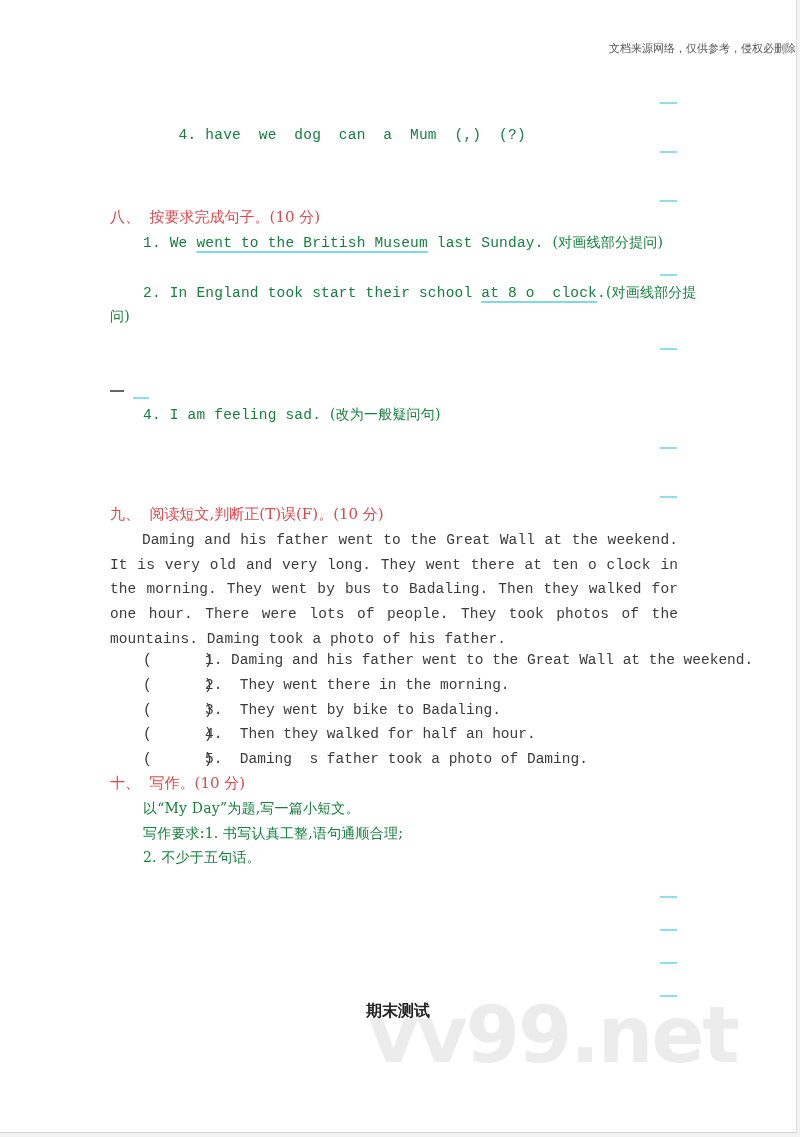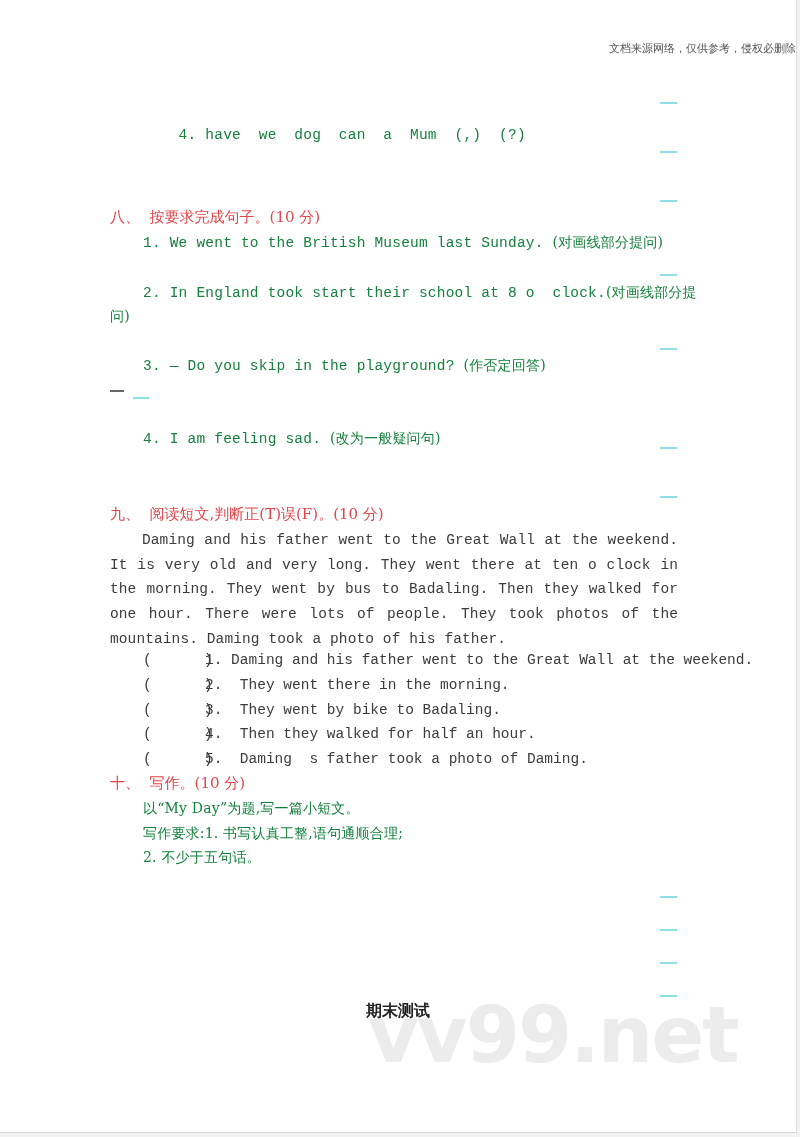--- a/index.html
+++ b/index.html
@@ -20,21 +20,21 @@
   .line {
     position: absolute; font-size: 14.5px; white-space: pre; color: #15803d;
     letter-spacing: 0.2px;
     text-align: center;
   }
   .zh { font-family: "DejaVu Serif", serif; font-size: 14px; }
   .heading {
     position: absolute; font-family: "DejaVu Serif", serif; font-size: 15px;
     color: #e0464b; white-space: pre;
   }
-  .ul { text-decoration-color: #7fd9e6; text-underline-offset: 4px; text-decoration-thickness: 1.5px; }
+  .ul { text-decoration: underline; text-decoration-color: #7fd9e6; text-underline-offset: 4px; text-decoration-thickness: 1.5px; }
   .dash { position: absolute; width: 17px; height: 2px; background: #8fdfe8; }
   .gray-dash { position: absolute; width: 14px; height: 2px; background: #666; }
   .passage {
     position: absolute; left: 110px; top: 528px; width: 568px;
     font-size: 14.5px; line-height: 24.7px; text-align: justify; color: #3b3b3b;
     text-indent: 32px; letter-spacing: 0.1px;
   }
   .tf-item { position: absolute; left: 143px; font-size: 14.5px; white-space: pre; color: #3b3b3b; }
   .tf-paren { display: inline-block; width: 62px; }
   .footer-title {
@@ -65,25 +65,24 @@
 
   <div class="heading" style="left:110px; top:208px;">八、  按要求完成句子。(10 分)</div>
 
   <div class="line" style="left:143px; top:234px;"><span>1.</span> <span>We </span><span class="ul">went to the British Museum</span><span> last Sunday. </span><span class="zh">(对画线部分提问)</span></div>
   <div class="dash" style="left:660px; top:274px;"></div>
 
   <div class="line" style="left:143px; top:284px;"><span>2.</span> <span>In England took start their school </span><span class="ul">at 8 o  clock</span><span>.</span><span class="zh">(对画线部分提</span></div>
   <div class="line zh" style="left:110px; top:308px;">问)</div>
   <div class="dash" style="left:660px; top:348px;"></div>
 
-  <div class="line" style="left:143px; top:357px;"><span>3.</span> <span>— Do you skip in the playground? </span><span class="zh">(作否定回答)</span></div>
   <div class="gray-dash" style="left:110px; top:390px;"></div>
   <div class="dash" style="left:133px; top:397px; width:16px;"></div>
 
-  <div class="line" style="left:143px; top:406px;margin-top:24px;"><span>4.</span> <span>I am feeling sad. </span><span class="zh">(改为一般疑问句)</span></div>
+  <div class="line" style="left:143px; top:406px;"><span>4.</span> <span>I am feeling sad. </span><span class="zh">(改为一般疑问句)</span></div>
   <div class="dash" style="left:660px; top:447px;"></div>
 
   <div class="dash" style="left:660px; top:496px;"></div>
 
   <div class="heading" style="left:110px; top:505px;">九、  阅读短文,判断正(T)误(F)。(10 分)</div>
   <div class="passage">Daming and his father went to the Great Wall at the weekend. It is very old and very long. They went there at ten o  clock in the morning. They went by bus to Badaling. Then they walked for one hour. There were lots of people. They took photos of the mountains. Daming took a photo of his father.</div>
 
   <div class="tf-item" style="top:652px;"><span class="tf-paren">(      )</span><span>1.</span> <span>Daming and his father went to the Great Wall at the weekend.</span></div>
   <div class="tf-item" style="top:677px;"><span class="tf-paren">(      )</span><span>2.</span>  <span>They went there in the morning.</span></div>
   <div class="tf-item" style="top:702px;"><span class="tf-paren">(      )</span><span>3.</span>  <span>They went by bike to Badaling.</span></div>

